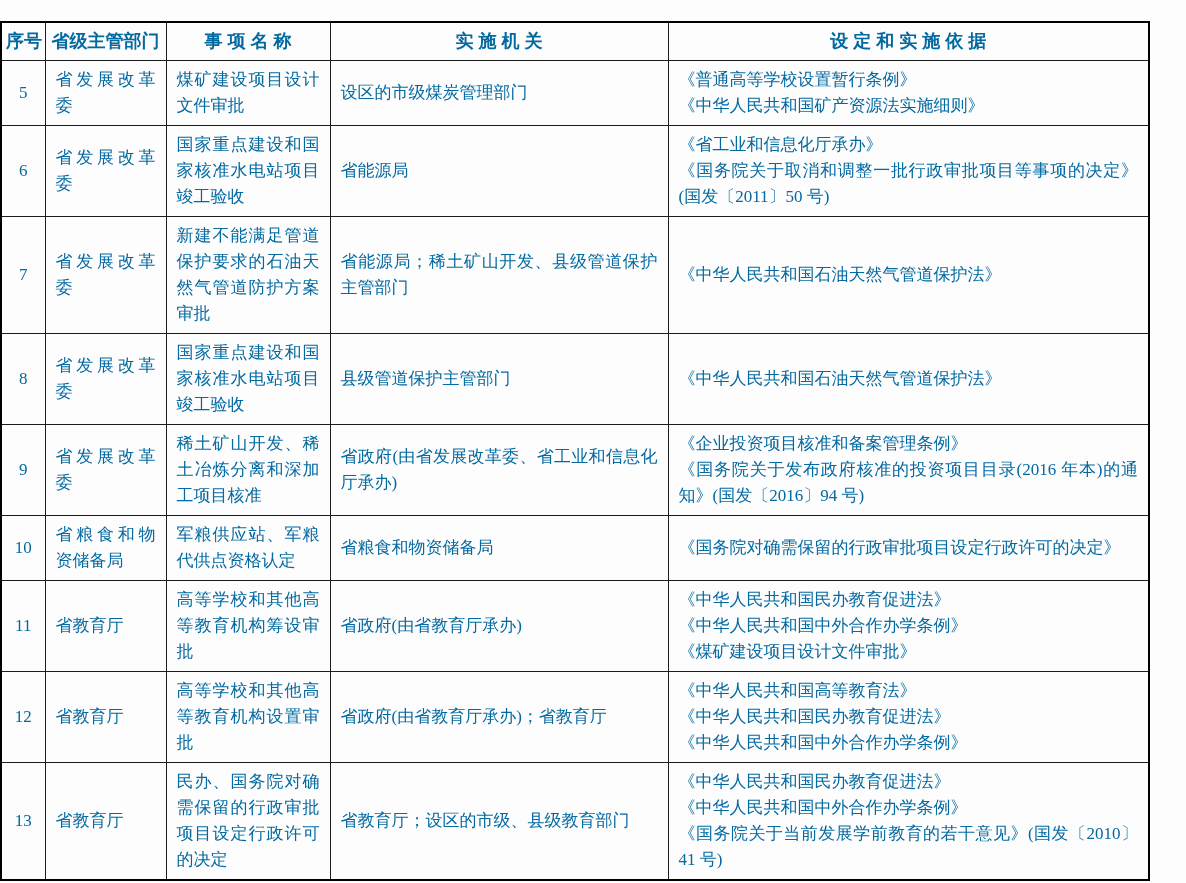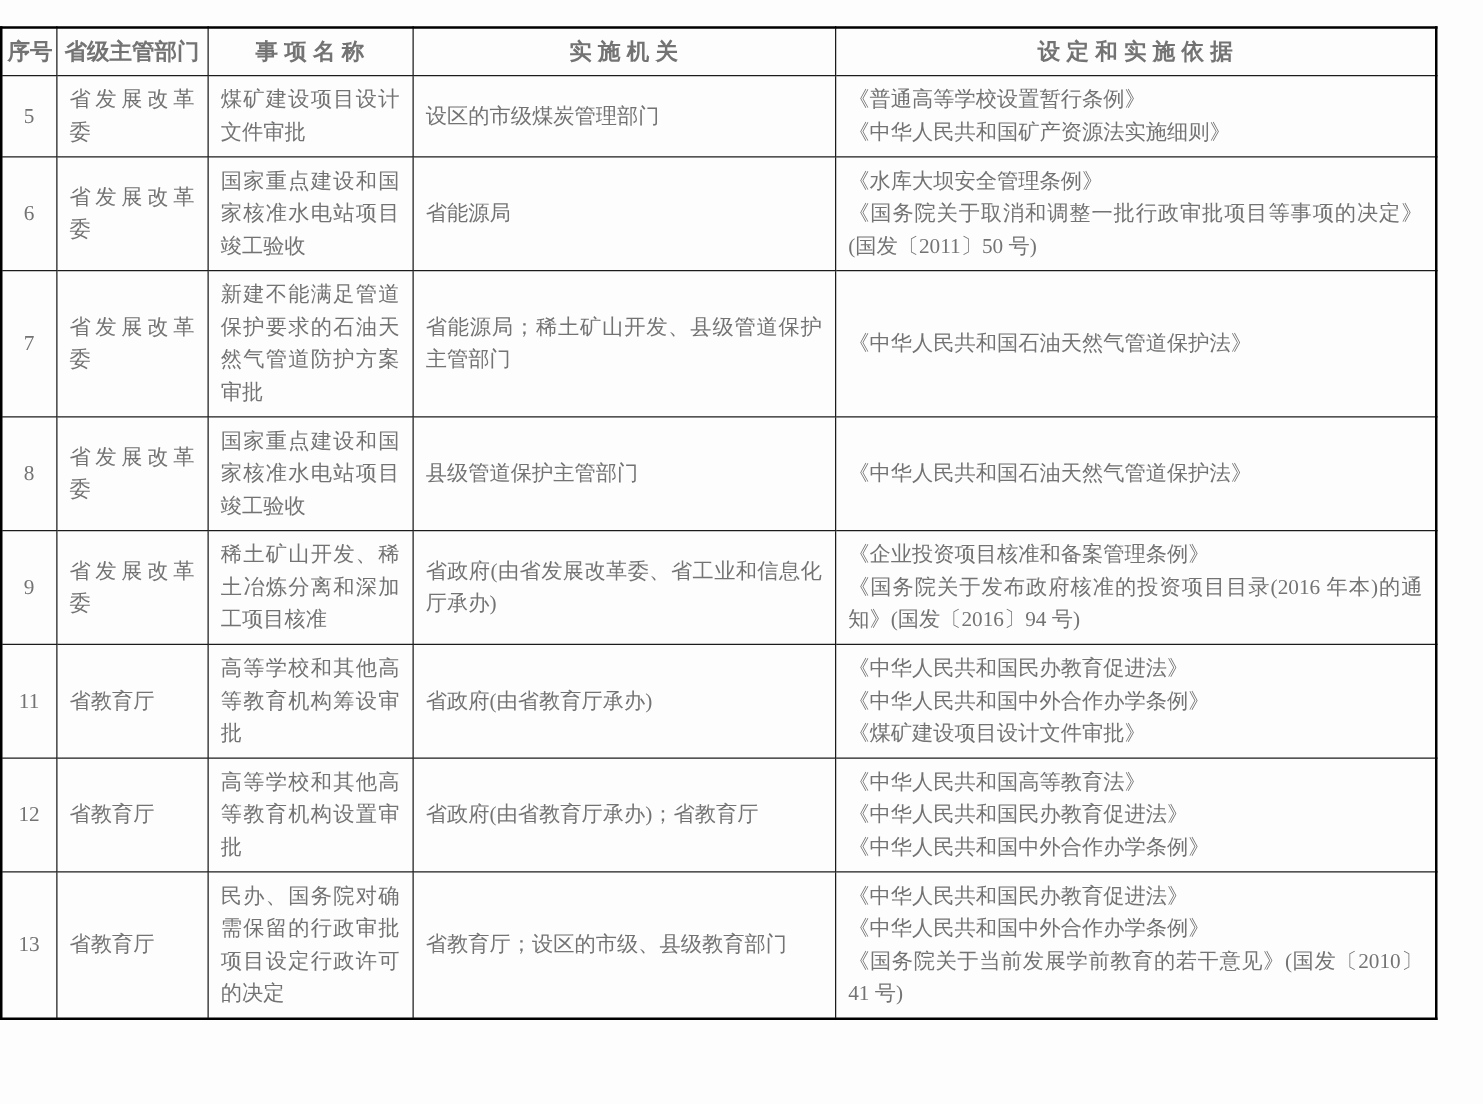--- a/index.html
+++ b/index.html
@@ -7,21 +7,21 @@
     padding: 0;
     background: #fdfdfd;
     width: 1186px;
   }
   .page {
     position: relative;
     width: 1042px;
     min-height: 883px;
     background: #fdfdfd;
     font-family: "Liberation Serif", "DejaVu Serif", serif;
-    color: #737373;
+    color: #0369a1;
     box-sizing: border-box;
     padding-top: 21px;
   }
   table.approval {
     border-collapse: collapse;
     table-layout: fixed;
     width: 1148px;
     margin: 0 auto;
     background: #fdfdfd;
     border: 2.5px solid #000;
@@ -104,21 +104,21 @@
             <div class="basis-line">《普通高等学校设置暂行条例》</div>
             <div class="basis-line">《中华人民共和国矿产资源法实施细则》</div>
           </td>
         </tr>
         <tr>
           <td class="c-no">6</td>
           <td class="c-dept">省发展改革委</td>
           <td class="c-item">国家重点建设和国家核准水电站项目竣工验收</td>
           <td class="c-agency">省能源局</td>
           <td class="c-basis">
-            <div class="basis-line">《水库大坝安全管理条例》</div>
+            <div class="basis-line">《省工业和信息化厅承办》</div>
             <div class="basis-line">《国务院关于取消和调整一批行政审批项目等事项的决定》(国发〔2011〕50 号)</div>
           </td>
         </tr>
         <tr>
           <td class="c-no">7</td>
           <td class="c-dept">省发展改革委</td>
           <td class="c-item">新建不能满足管道保护要求的石油天然气管道防护方案审批</td>
           <td class="c-agency">省能源局；稀土矿山开发、县级管道保护主管部门</td>
           <td class="c-basis">
             <div class="basis-line">《中华人民共和国石油天然气管道保护法》</div>
@@ -134,20 +134,29 @@
           </td>
         </tr>
         <tr>
           <td class="c-no">9</td>
           <td class="c-dept">省发展改革委</td>
           <td class="c-item">稀土矿山开发、稀土冶炼分离和深加工项目核准</td>
           <td class="c-agency">省政府(由省发展改革委、省工业和信息化厅承办)</td>
           <td class="c-basis">
             <div class="basis-line">《企业投资项目核准和备案管理条例》</div>
             <div class="basis-line">《国务院关于发布政府核准的投资项目目录(2016 年本)的通知》(国发〔2016〕94 号)</div>
+          </td>
+        </tr>
+        <tr>
+          <td class="c-no">10</td>
+          <td class="c-dept">省粮食和物资储备局</td>
+          <td class="c-item">军粮供应站、军粮代供点资格认定</td>
+          <td class="c-agency">省粮食和物资储备局</td>
+          <td class="c-basis">
+            <div class="basis-line">《国务院对确需保留的行政审批项目设定行政许可的决定》</div>
           </td>
         </tr>
         <tr>
           <td class="c-no">11</td>
           <td class="c-dept">省教育厅</td>
           <td class="c-item">高等学校和其他高等教育机构筹设审批</td>
           <td class="c-agency">省政府(由省教育厅承办)</td>
           <td class="c-basis">
             <div class="basis-line">《中华人民共和国民办教育促进法》</div>
             <div class="basis-line">《中华人民共和国中外合作办学条例》</div>

